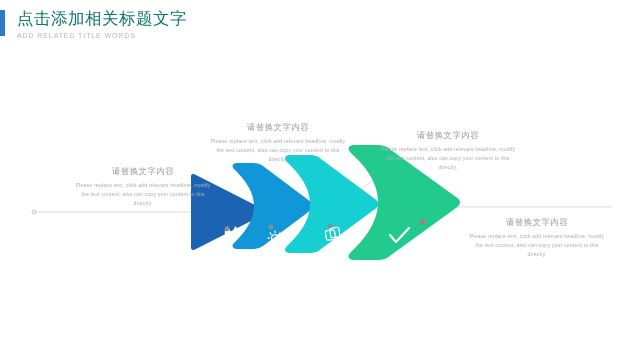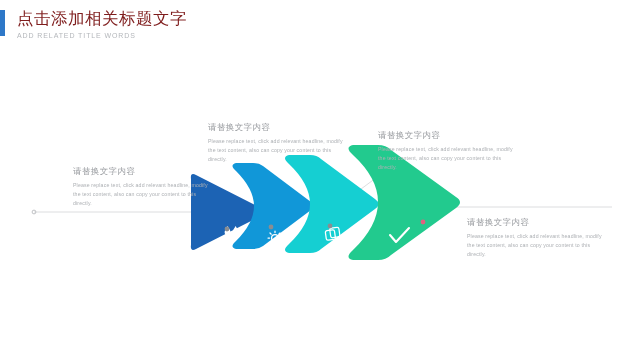--- a/index.html
+++ b/index.html
@@ -37,21 +37,21 @@
     margin-right: 12px;
     flex: 0 0 auto;
   }
   .title-texts {
     display: flex;
     flex-direction: column;
     line-height: 1;
   }
   .title-main {
     font-size: 16.5px;
-    color: #7f1d1d;
+    color: #0f766e;
     letter-spacing: 0.5px;
     font-weight: 400;
     white-space: nowrap;
   }
   .title-sub {
     font-size: 7px;
     color: #b4b7bb;
     letter-spacing: 0.9px;
     margin-top: 5px;
     white-space: nowrap;
@@ -63,21 +63,21 @@
     left: 0;
     top: 0;
     width: 635px;
     height: 361px;
   }
 
   
   .callout {
     position: absolute;
     width: 140px;
-    text-align: left;
+    text-align: center;
   }
   .callout .ct-head {
     font-size: 8.5px;
     color: #9a9da1;
     margin: 0 0 5px 0;
     letter-spacing: 0.4px;
     line-height: 1.2;
   }
   .callout .ct-body {
     font-size: 5.2px;

